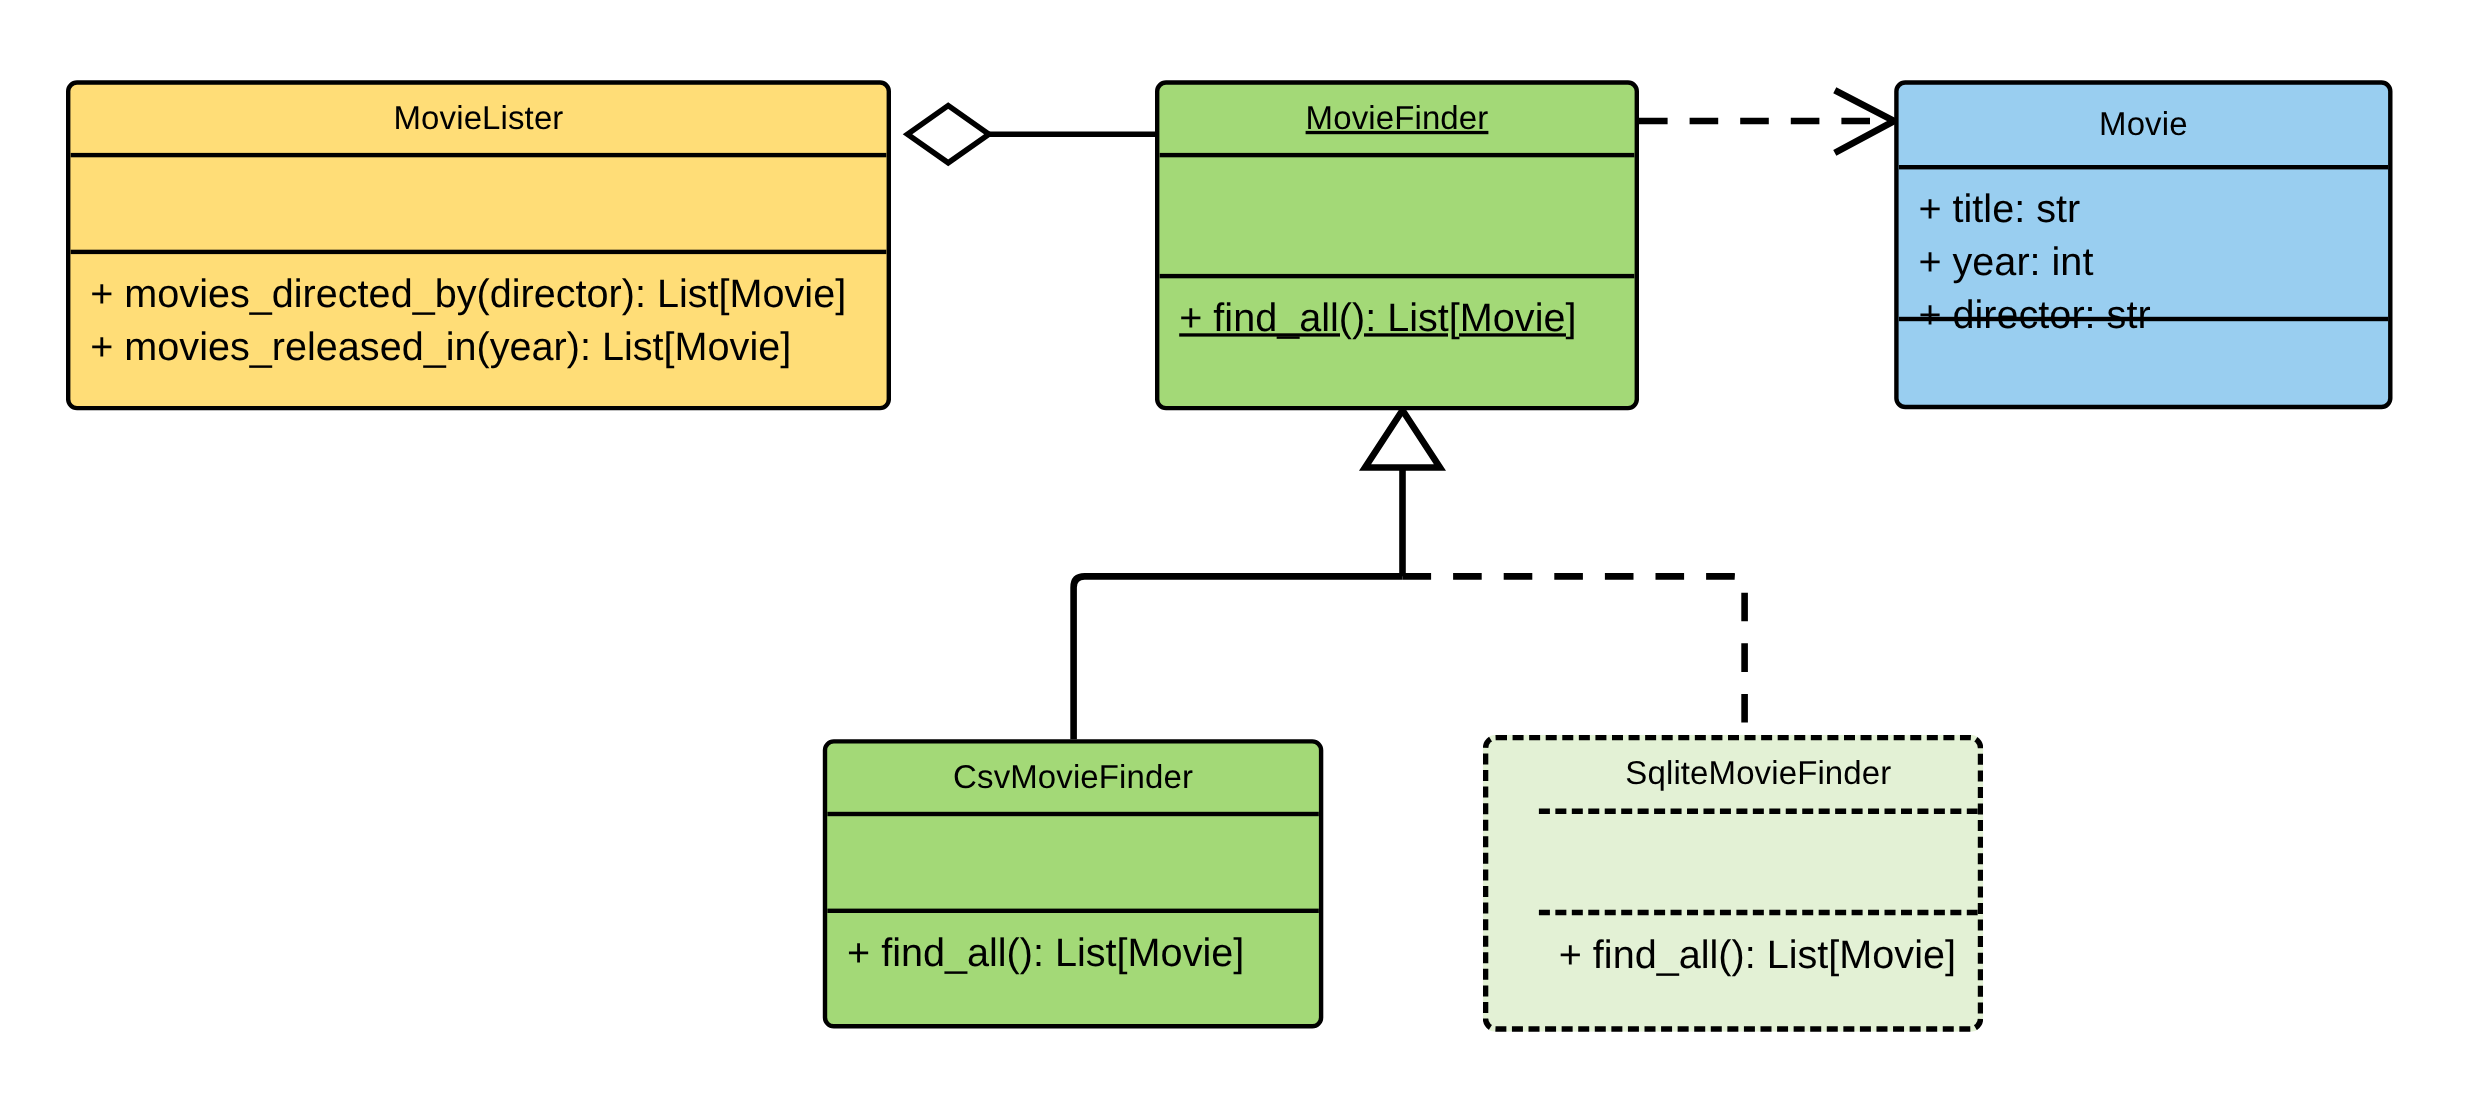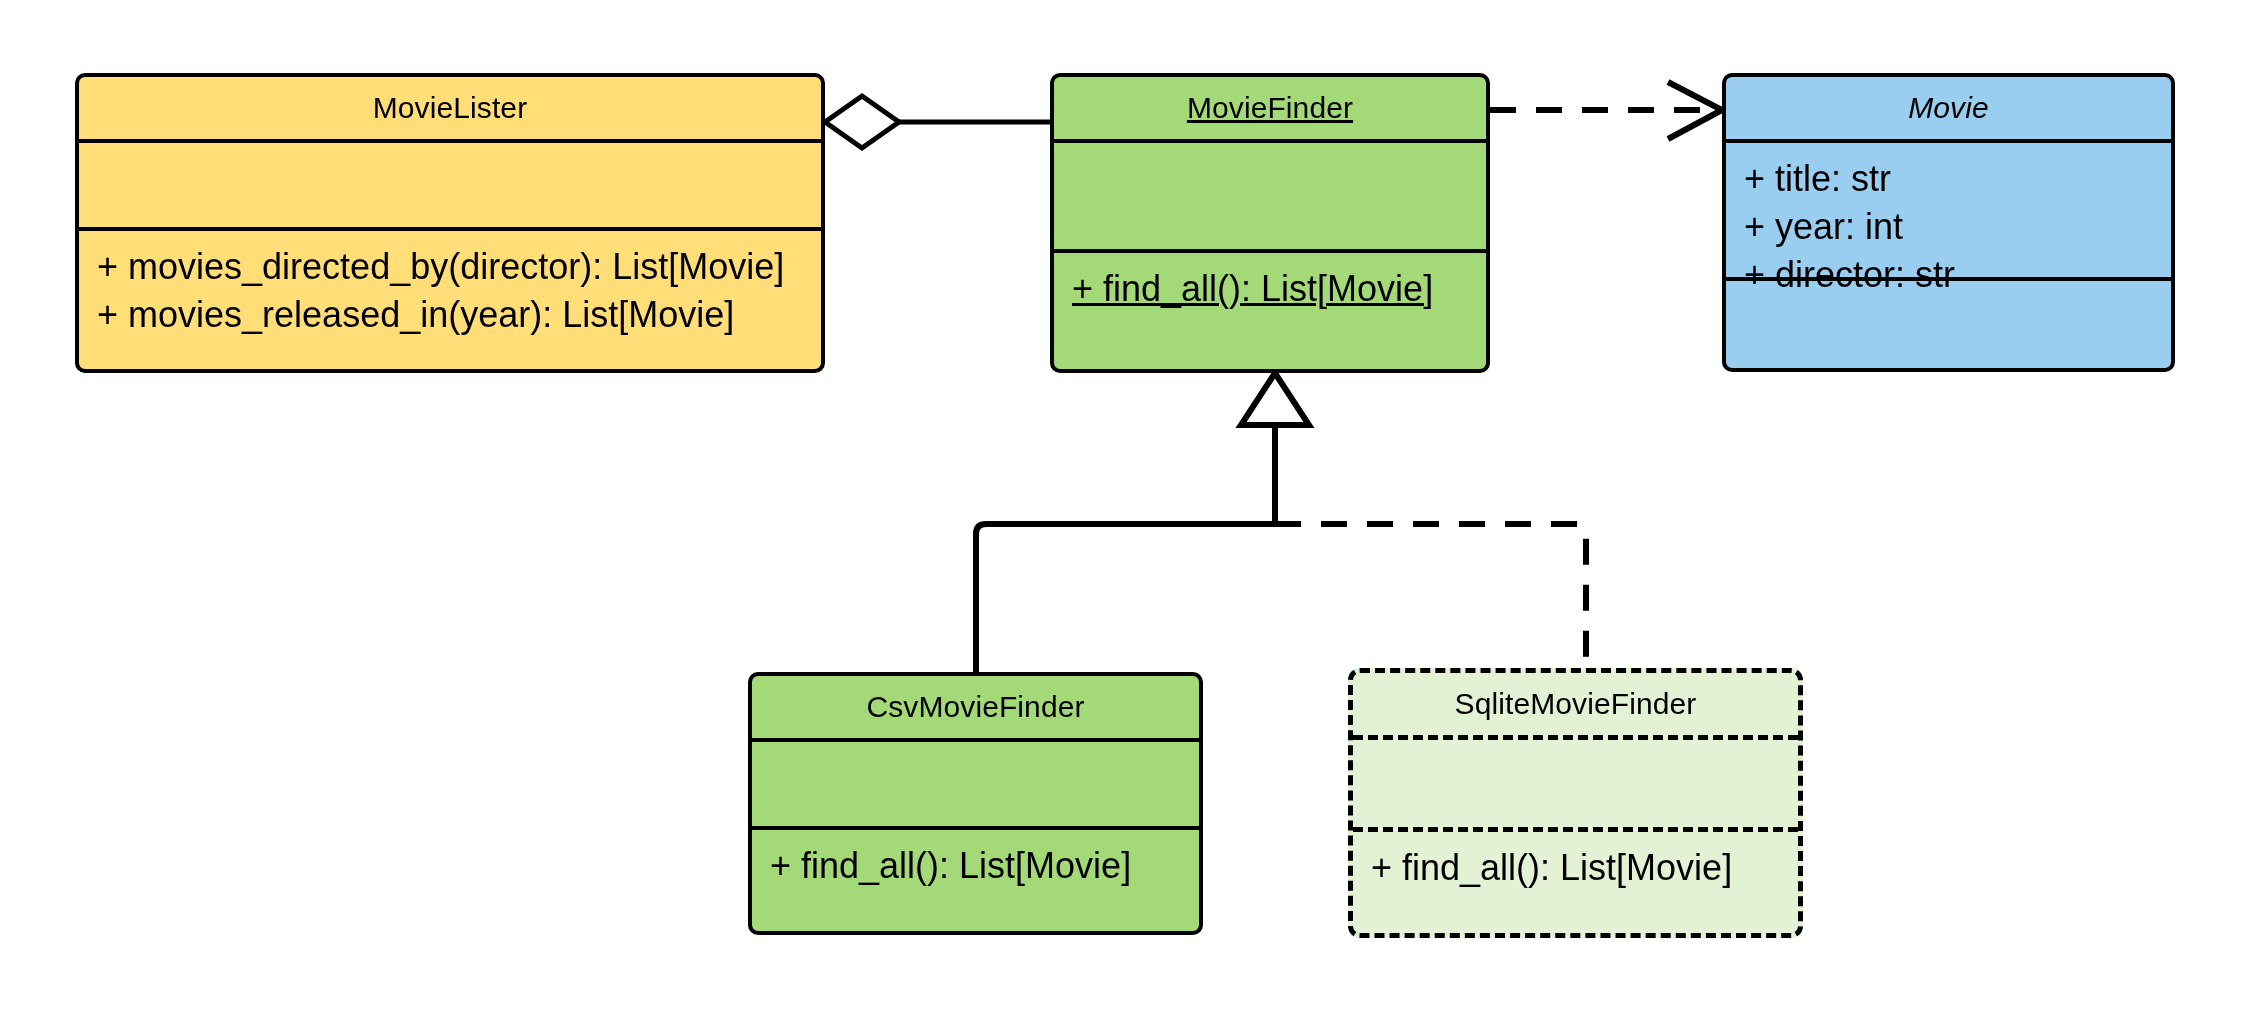--- a/index.html
+++ b/index.html
@@ -103,56 +103,56 @@
     <g>
       <path d="M 1275 524 L 986 524 Q 976 524 976 534 L 976 672" fill="none" stroke="#000000" stroke-width="6" stroke-linejoin="round"></path>
     </g>
 
     
     <g>
       <path d="M 1275 524 L 1576 524 Q 1586 524 1586 534 L 1586 668" fill="none" stroke="#000000" stroke-width="6" stroke-dasharray="26,20" stroke-linejoin="round"></path>
     </g>
   </svg>
 
-  <div class="uml-class" id="cls-movie-lister" style="left: 75px; top: 73px; width: 750px; height: 300px; background: rgb(255, 221, 119);">
+  <div class="uml-class" id="cls-movie-lister" style="left: 60px; top: 73px; width: 750px; height: 300px; background: rgb(255, 221, 119);">
     <div class="compartment cmp-title" style="height: 62px;">MovieLister</div>
     <div class="compartment cmp-body sep empty-cmp" style="height: 88px;"></div>
     <div class="compartment cmp-body sep" style="height: 142px;">
       <span class="member">+ movies_directed_by(director): List[Movie]</span>
       <span class="member">+ movies_released_in(year): List[Movie]</span>
     </div>
   </div>
 
   <div class="uml-class" id="cls-movie-finder" style="left: 1050px; top: 73px; width: 440px; height: 300px; background: rgb(163, 217, 119); text-decoration: underline;">
     <div class="compartment cmp-title" style="height: 62px;">MovieFinder</div>
     <div class="compartment cmp-body sep empty-cmp" style="height: 110px;"></div>
     <div class="compartment cmp-body sep" style="height: 120px;">
       <span class="member">+ find_all(): List[Movie]</span>
     </div>
   </div>
 
   <div class="uml-class" id="cls-movie" style="left: 1722px; top: 73px; width: 453px; height: 299px; background: rgb(153, 206, 240);">
-    <div class="compartment cmp-title" style="height: 62px; font-style: italic;">Movie</div>
+    <div class="compartment cmp-title" style="height: 73px;">Movie</div>
     <div class="compartment cmp-body sep" style="height: 138px;">
       <span class="member">+ title: str</span>
       <span class="member">+ year: int</span>
       <span class="member">+ director: str</span>
     </div>
     <div class="compartment cmp-body sep empty-cmp" style="height: 91px;"></div>
   </div>
 
   <div class="uml-class" id="cls-csv-movie-finder" style="left: 748px; top: 672px; width: 455px; height: 263px; background: rgb(163, 217, 119);">
     <div class="compartment cmp-title" style="height: 62px;">CsvMovieFinder</div>
     <div class="compartment cmp-body sep empty-cmp" style="height: 88px;"></div>
     <div class="compartment cmp-body sep" style="height: 105px;">
       <span class="member">+ find_all(): List[Movie]</span>
     </div>
   </div>
 
-  <div class="uml-class dashed" id="cls-sqlite-movie-finder" style="left: 1348px; top: 668px; width: 455px; height: 270px; background: rgb(227, 241, 213);">
+  <div class="uml-class dashed" id="cls-sqlite-movie-finder" style="left: 1348px; top: 668px; width: 455px; height: 270px; background: rgb(227, 241, 213); padding-left: 46px;">
     <div class="compartment cmp-title" style="height: 62px;">SqliteMovieFinder</div>
     <div class="compartment cmp-body sep-dashed empty-cmp" style="height: 92px;"></div>
     <div class="compartment cmp-body sep-dashed" style="height: 108px;">
       <span class="member">+ find_all(): List[Movie]</span>
     </div>
   </div>
 
 </div>
 
 </body></html>

